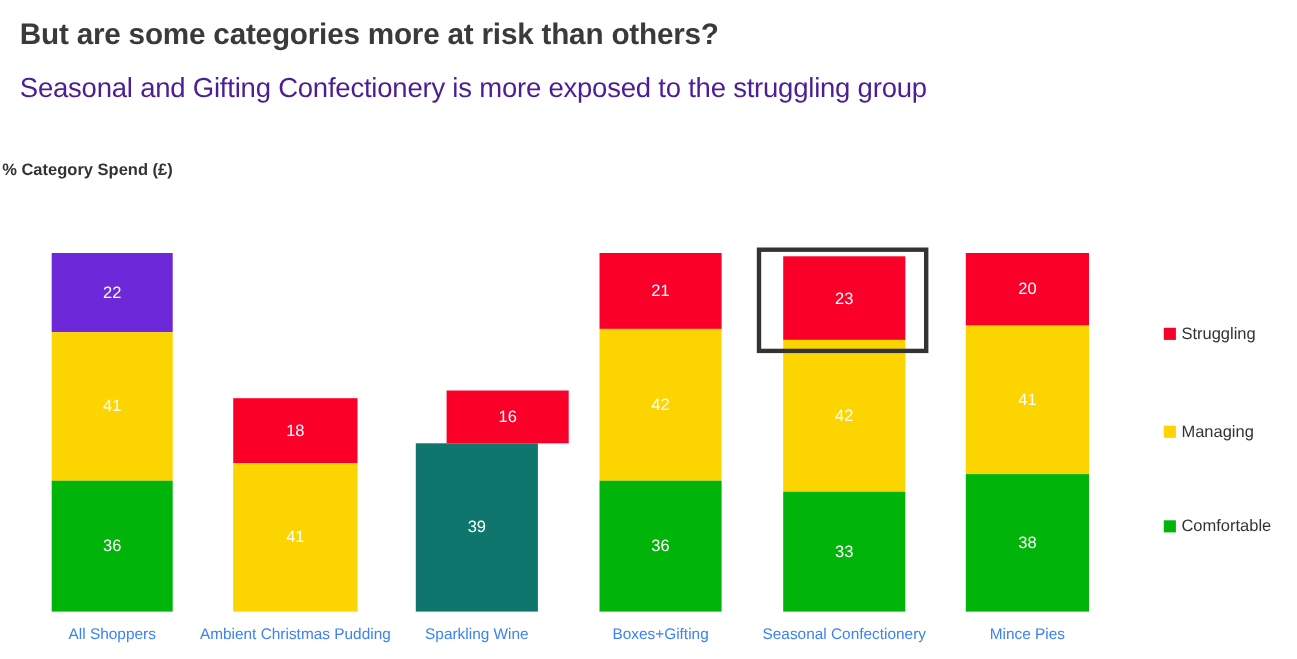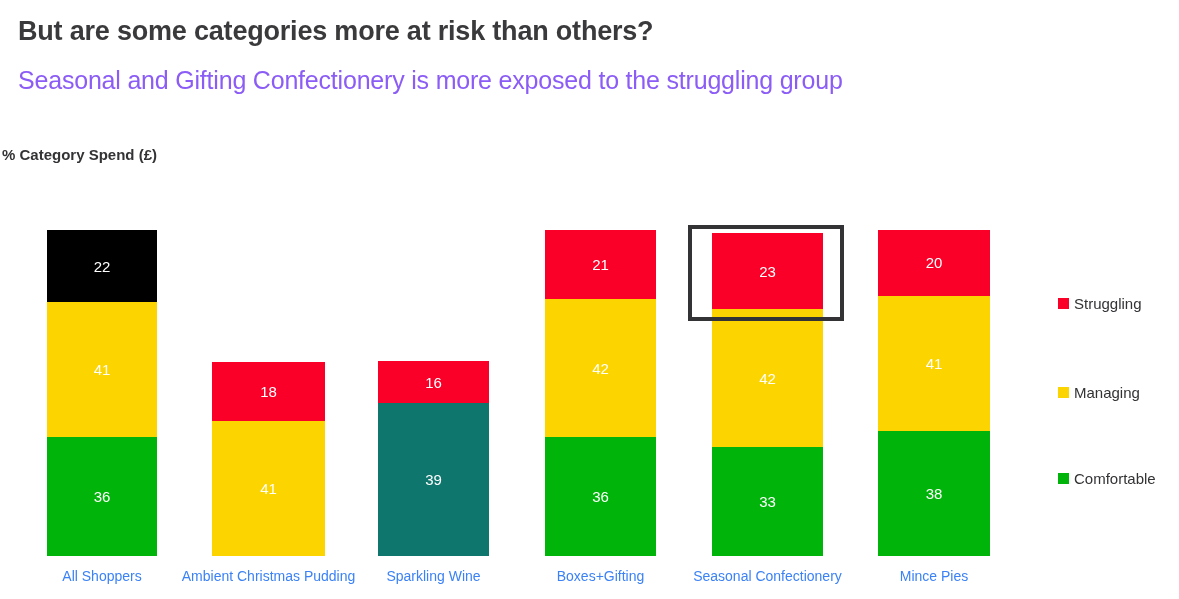--- a/index.html
+++ b/index.html
@@ -33,21 +33,21 @@
     color: #3a3a3c;
     letter-spacing: -0.2px;
     white-space: nowrap;
   }
   #subtitle {
     position: absolute;
     left: 18px;
     top: 66px;
     font-size: 25px;
     font-weight: normal;
-    color: #8b5cf6;
+    color: #4c1d95;
     letter-spacing: -0.2px;
     white-space: nowrap;
   }
   #axis-note {
     position: absolute;
     left: 2px;
     top: 146px;
     font-size: 15px;
     font-weight: bold;
     color: #333336;
@@ -146,21 +146,21 @@
 
   <div id="title">But are some categories more at risk than others?</div>
 
   <div id="subtitle">Seasonal and Gifting Confectionery is more exposed to the struggling group</div>
 
   <div id="axis-note">% Category Spend (£)</div>
 
   <div id="plot">
       <div class="bar-group" style="left: 47px; width: 110px; height: 599px;">
         <div class="bar-stack">
-          <div class="seg" style="height: 72.446px; background: #000000;">
+          <div class="seg" style="height: 72.446px; background: #6d28d9;">
             <span class="seg-label">22</span>
           </div>
           <div class="seg" style="height: 135.013px; background: rgb(252, 213, 0);">
             <span class="seg-label">41</span>
           </div>
           <div class="seg" style="height: 118.548px; background: rgb(0, 180, 10);">
             <span class="seg-label">36</span>
           </div>
         </div>
         <div class="cat-label">All Shoppers</div>
@@ -171,21 +171,21 @@
             <span class="seg-label">18</span>
           </div>
           <div class="seg" style="height: 135.013px; background: rgb(252, 213, 0);">
             <span class="seg-label">41</span>
           </div>
         </div>
         <div class="cat-label">Ambient Christmas Pudding</div>
       </div>
       <div class="bar-group" style="left: 378px; width: 111px; height: 599px;">
         <div class="bar-stack">
-          <div class="seg" style="height: 42px; background: rgb(250, 0, 40);">
+          <div class="seg" style="height: 48px; background: rgb(250, 0, 40); margin-left: 28px;">
             <span class="seg-label">16</span>
           </div>
           <div class="seg" style="height: 153px; background: #0f766e;">
             <span class="seg-label">39</span>
           </div>
         </div>
         <div class="cat-label">Sparkling Wine</div>
       </div>
       <div class="bar-group" style="left: 545px; width: 111px; height: 599px;">
         <div class="bar-stack">

